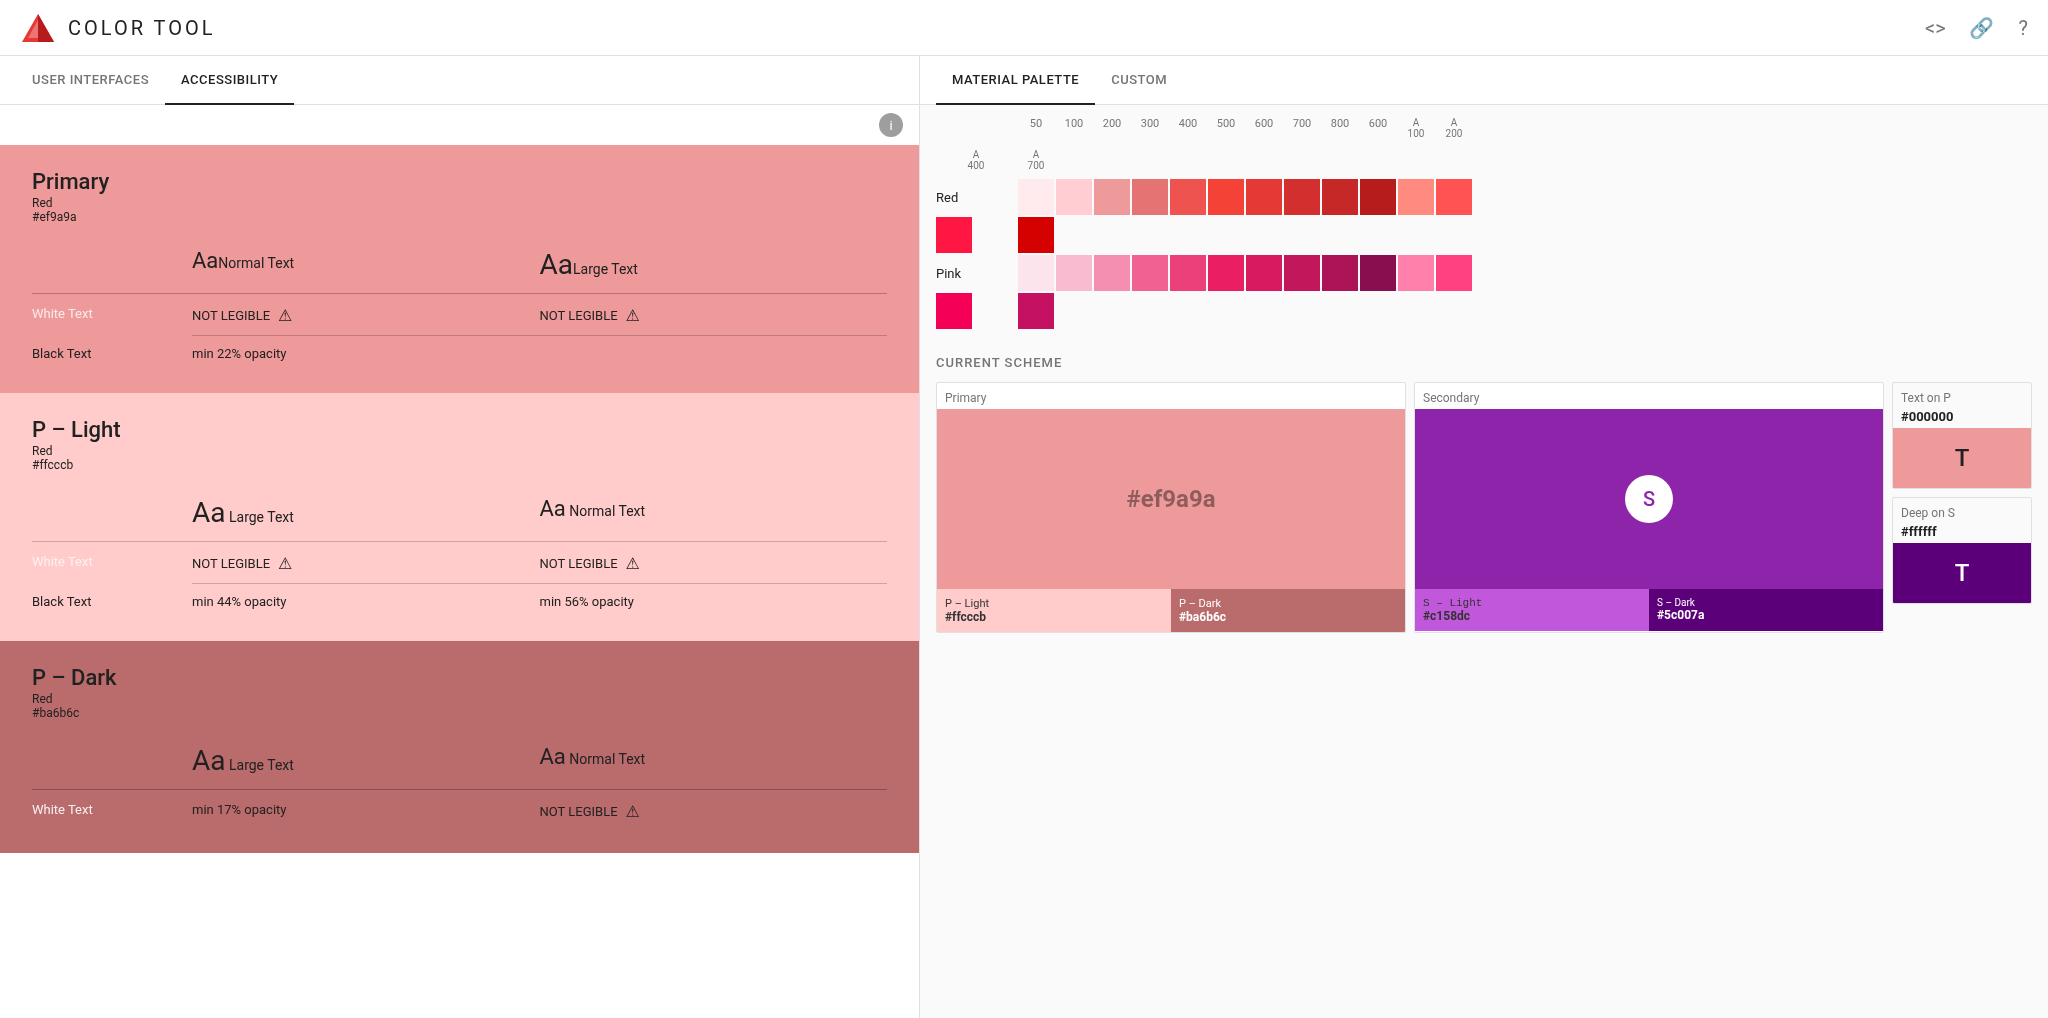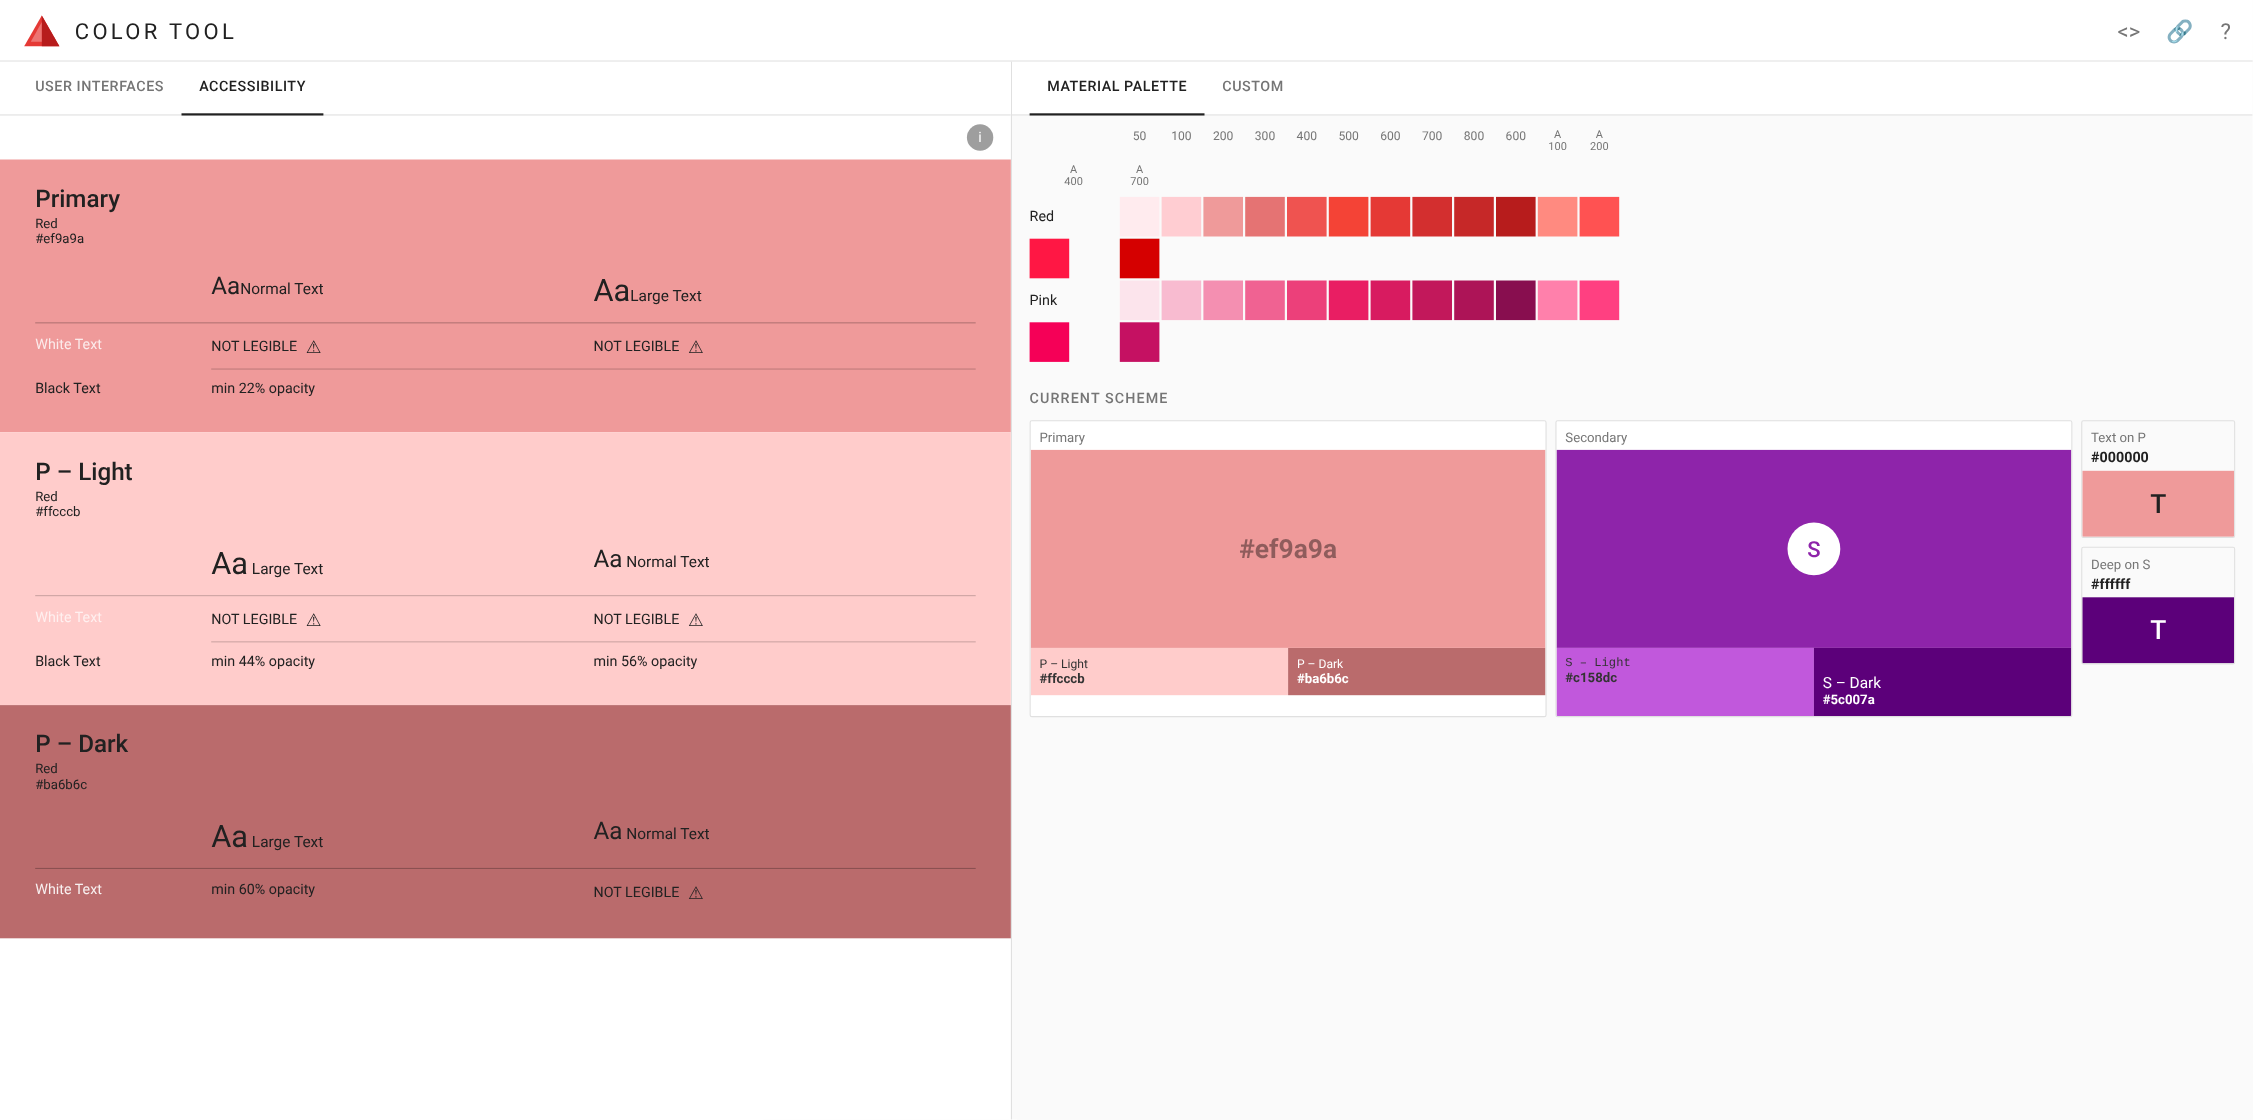--- a/index.html
+++ b/index.html
@@ -270,21 +270,21 @@
         <div></div>
         <div class="grid-header">
           <span style="font-size:28px; font-weight:400;">Aa</span><span style="font-size:14px;"> Large Text</span>
         </div>
         <div class="grid-header">
           <span style="font-size:22px; font-weight:400;">Aa</span><span style="font-size:14px;"> Normal Text</span>
         </div>
         <div style="grid-column:1/-1;height:1px;background:rgba(0,0,0,0.25);margin:4px 0;"></div>
         <div class="text-type" style="color:rgba(255,255,255,0.9);font-size:13px;padding:8px 0;">White Text</div>
         <div class="legibility-cell">
-          <span class="opacity-text">min 60% opacity</span>
+          <span class="opacity-text">min 17% opacity</span>
         </div>
         <div class="legibility-cell">
           <div class="not-legible">
             <span>NOT LEGIBLE</span>
             <span class="warning-icon">⚠</span>
           </div>
         </div>
       </div>
     </div>
   </div>
@@ -379,21 +379,21 @@
           <div style="font-size:12px;color:#757575;padding:8px 8px 4px;">Secondary</div>
           <div style="background:#8e24aa;height:180px;display:flex;align-items:center;justify-content:center;">
             <div style="width:48px;height:48px;border-radius:50%;background:#fff;display:flex;align-items:center;justify-content:center;font-size:20px;font-weight:500;color:#8e24aa;">S</div>
           </div>
           <div style="display:grid;grid-template-columns:1fr 1fr;">
             <div style="background:#c158dc;padding:8px;">
               <div style="font-size:11px;color:#333;font-family:Liberation Mono, monospace;">S – Light</div>
               <div style="font-size:12px;font-weight:700;color:#333;">#c158dc</div>
             </div>
             <div style="background:#5c007a;padding:8px;">
-              <div style="font-size:14px;color:#fff;margin-top:16px;">S – Dark</div>
+              <div style="font-size:10px;color:#fff;">S – Dark</div>
               <div style="font-size:12px;font-weight:700;color:#fff;">#5c007a</div>
             </div>
           </div>
         </div>
 
         <div class="text-on-card">
           <div class="text-on-p">
             <div class="text-on-label">Text on P</div>
             <div class="text-on-hex">#000000</div>
             <div class="text-on-p-swatch">

